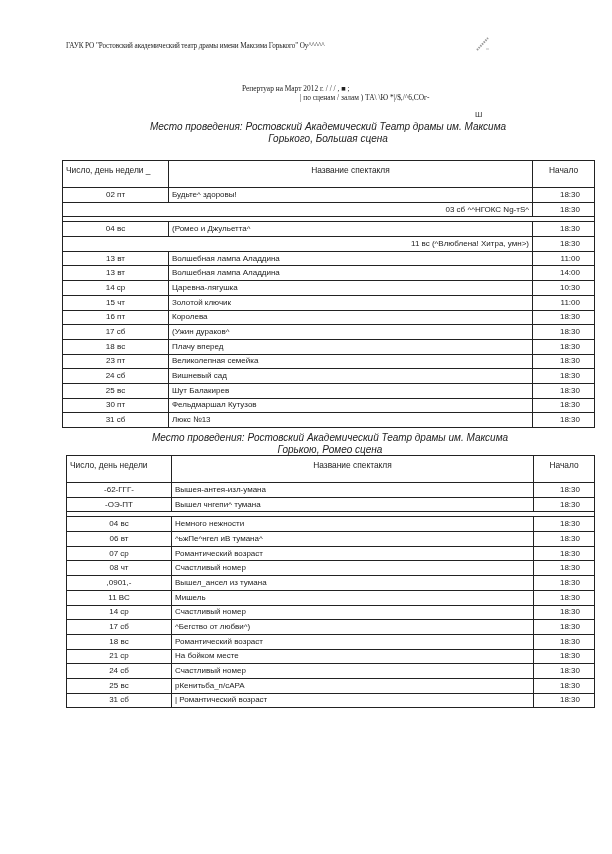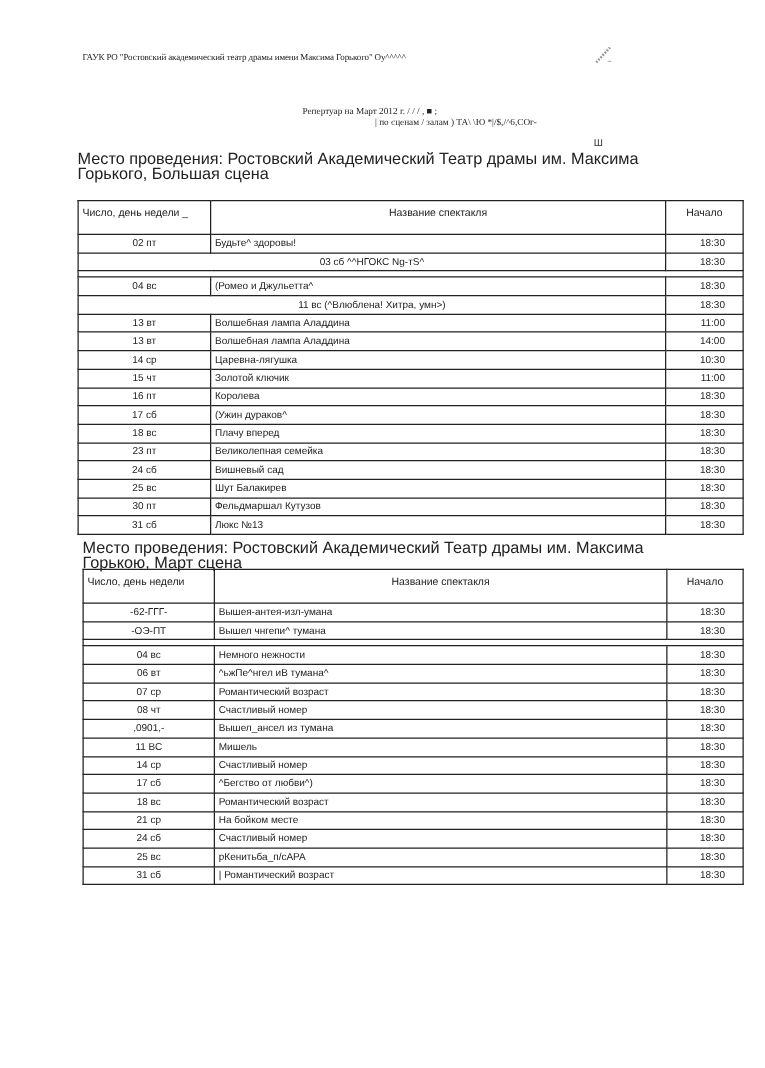--- a/index.html
+++ b/index.html
@@ -3,33 +3,33 @@
 <meta charset="utf-8">
 <style>
   html, body { margin:0; padding:0; background:#ffffff; }
   body { width:612px; height:854px; position:relative; overflow:hidden; font-family:"Liberation Sans", sans-serif; color:#111; }
   .abs { position:absolute; }
   .org-line { left:66px; top:42px; font-family:"Liberation Serif", serif; font-size:7.2px; letter-spacing:-0.1px; color:#222; white-space:nowrap; }
   .stamp { left:474px; top:36px; width:18px; height:16px; }
   .rep-line1 { left:242px; top:84px; font-family:"Liberation Serif", serif; font-size:7.4px; color:#222; white-space:nowrap; }
   .rep-line2 { left:300px; top:93px; font-family:"Liberation Serif", serif; font-size:7.4px; color:#222; white-space:nowrap; }
   .mark { left:475px; top:110px; font-size:8px; color:#333; }
-  .venue { font-size:13px; color:#222; text-align:left; line-height:12px; }
+  .venue { font-size:10px; color:#222; text-align:center; line-height:12px;font-style:italic; }
   .venue1 { left:62px; top:121px; width:532px; }
   .venue2 { left:66px; top:432px; width:528px; }
   table.sched { position:absolute; border-collapse:collapse; font-size:8px; color:#222; table-layout:fixed; }
   table.sched td { border:1px solid #222; padding:0 3px; height:13.7px; line-height:12px; white-space:nowrap; overflow:hidden; }
   table.sched tr.head td { height:23px; vertical-align:top; padding-top:3px; font-size:8.4px; }
   table.sched td.c-date { text-align:center; }
   table.sched td.c-time { text-align:right; padding-right:14px; }
   table.sched td.c-title { text-align:left; }
   table.sched tr.head td.c-title { text-align:center;margin-left:12px; }
   table.sched tr.head td.c-time { text-align:center; padding-right:3px; }
   table.sched tr.head td.c-date { text-align:left; }
-  td.merged { text-align:center; padding-left:38px; }
+  td.merged { text-align:right; padding-left:38px; }
   tr.thin td { height:4px; padding:0; line-height:0; font-size:0; }
   #t1 { left:62px; top:160px; width:532px; }
   #t2 { left:66px; top:455px; width:528px; }
 </style>
 </head>
 <body>
 
 <div class="abs org-line">ГАУК РО "Ростовский академический театр драмы имени Максима Горького" Оу^^^^^</div>
 <svg class="abs stamp" viewBox="0 0 18 16">
   <path d="M3 14 L14 2" stroke="#999" stroke-width="2" fill="none" stroke-dasharray="1.5 1"></path>
@@ -135,21 +135,21 @@
       <tr>
         <td class="c-date">31 сб</td>
         <td class="c-title">Люкс №13</td>
         <td class="c-time">18:30</td>
       </tr>
     </tbody>
 </table>
 
 <div class="abs venue venue2">
   <div>Место проведения: Ростовский Академический Театр драмы им. Максима</div>
-  <div>Горькою, Март сцена</div>
+  <div>Горькою, Ромео сцена</div>
 </div>
 
 <table class="sched" id="t2">
   <colgroup>
       <col style="width:105px">
       <col style="width:362px">
       <col style="width:61px">
     </colgroup>
   <tbody id="t2-body">
     <tr class="head">

